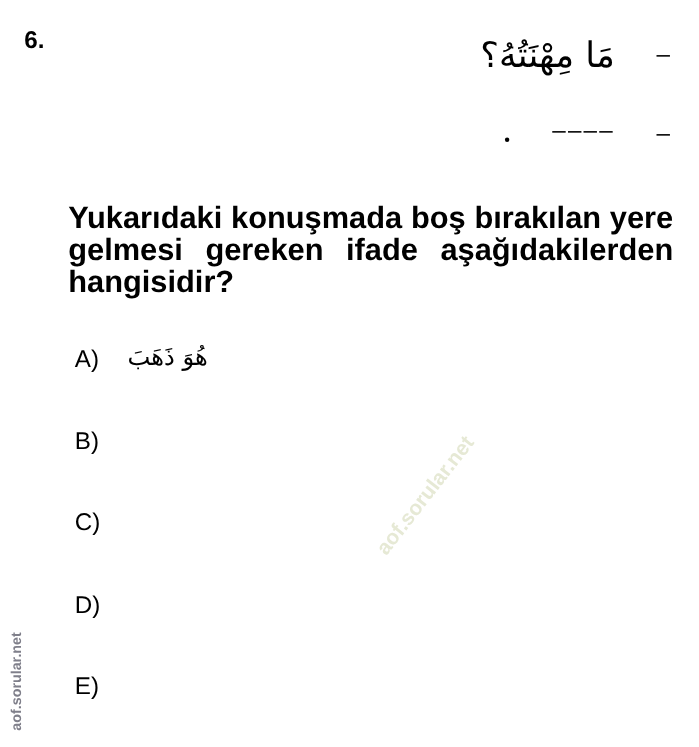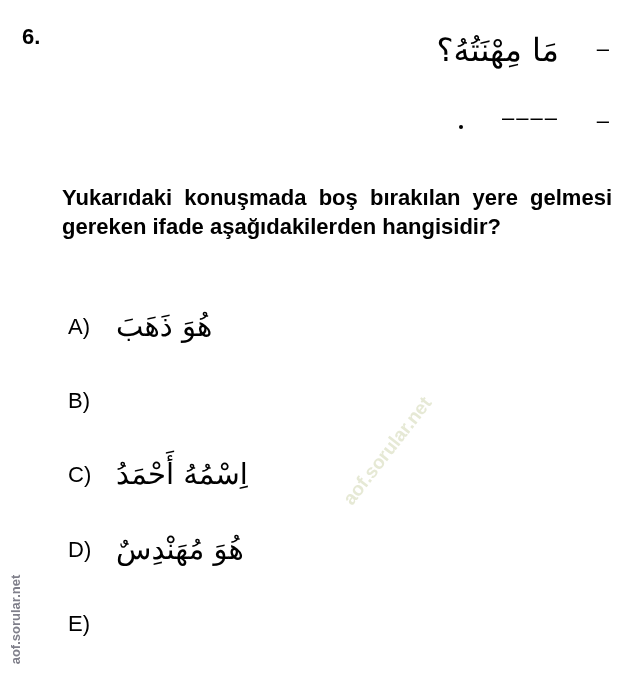--- a/index.html
+++ b/index.html
@@ -70,21 +70,21 @@
       width: 4px;
       height: 4px;
       background: #000;
       border-radius: 50%;
     }
     .question {
       position: absolute;
       left: 62px;
       top: 183px;
       width: 550px;
-      font-size: 22px;
+      font-size: 28px;
       font-weight: bold;
       line-height: 29px;
       text-align: justify;
       text-align-last: left;
       font-family: "Liberation Sans", sans-serif;
     }
     .option {
       position: absolute;
       left: 68px;
       height: 50px;
@@ -95,21 +95,21 @@
       left: 0;
       top: 0;
       font-size: 22px;
       font-family: "Liberation Sans", sans-serif;
       line-height: 30px;
     }
     .option-text {
       position: absolute;
       left: 48px;
       top: -10px;
-      font-size: 29px;
+      font-size: 22px;
       line-height: 48px;
       white-space: nowrap;
     }
     .wm-center {
       position: absolute;
       left: 322px;
       top: 440px;
       font-size: 19px;
       font-weight: bold;
       color: #e6e9d5;
@@ -155,26 +155,24 @@
   <span class="option-letter">A)</span>
   <span class="option-text arabic">هُوَ ذَهَبَ</span>
 </div>
 
 <div class="option" style="top:386px;">
   <span class="option-letter">B)</span>
 </div>
 
 <div class="option" style="top:460px;">
   <span class="option-letter">C)</span>
-  <span class="option-text arabic">اِسْمُهُ أَحْمَدُ</span>
 </div>
 
 <div class="option" style="top:535px;">
   <span class="option-letter">D)</span>
-  <span class="option-text arabic">هُوَ مُهَنْدِسٌ</span>
 </div>
 
 <div class="option" style="top:609px;">
   <span class="option-letter">E)</span>
 </div>
 
 <div class="wm-center">aof.sorular.net</div>
 <div class="wm-side">aof.sorular.net</div>
 
 </body></html>

